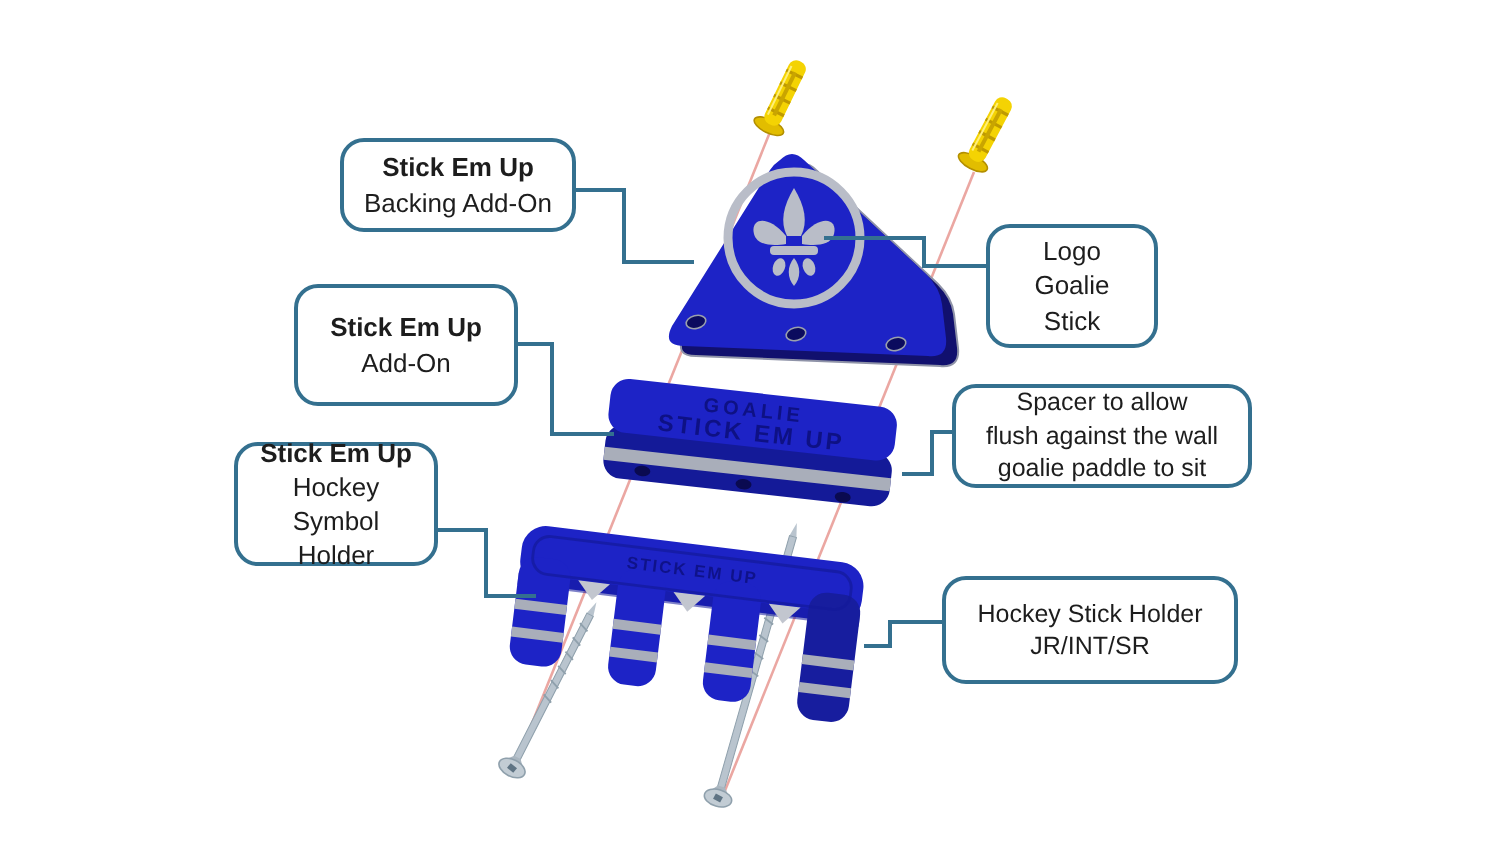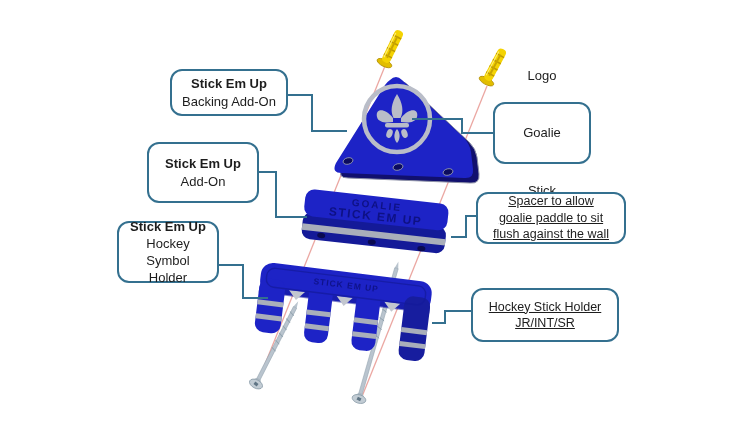--- a/index.html
+++ b/index.html
@@ -8,21 +8,21 @@
     font-family:"Liberation Sans",sans-serif;
   }
   #artwork{position:absolute;left:0;top:0;width:750px;height:422px;}
   .callout{
     position:absolute;border:2px solid #34708f;border-radius:12px;background:#ffffff;
     display:flex;flex-direction:column;align-items:center;justify-content:center;
     text-align:center;font-size:13px;color:#1d1d1d;line-height:1.32;
     padding:2px 5px;box-sizing:border-box;z-index:2;
   }
   .callout .bold{font-weight:bold;}
-  .callout.small{font-size:12.5px;text-decoration:underline;}
+  .callout.small{font-size:12.5px;}
   svg text.engrave{font-family:"Liberation Sans",sans-serif;font-weight:bold;fill:#0e1184;}
 </style>
 </head>
 <body>
 
 <div id="scene">
 
   <svg id="artwork" viewBox="0 0 750 422">
 
     <g>
@@ -173,30 +173,30 @@
     <span class="bold">Stick Em Up</span>
     <span>Add-On</span>
   </div>
 
   <div class="callout" style="left:117px;top:221px;width:102px;height:62px;">
     <span class="bold">Stick Em Up</span>
     <span>Hockey Symbol</span>
     <span>Holder</span>
   </div>
 
-  <div class="callout" style="left:493px;top:102px;width:98px;height:62px;gap:40px;">
+  <div class="callout" style="left:493px;top:112px;width:86px;height:62px;">
     <span>Logo</span>
     <span>Goalie</span>
     <span>Stick</span>
   </div>
 
   <div class="callout small" style="left:476px;top:192px;width:150px;height:52px;">
     <span>Spacer to allow</span>
+    <span>flush against the wall</span>
     <span>goalie paddle to sit</span>
-    <span>flush against the wall</span>
   </div>
 
   <div class="callout small" style="left:471px;top:288px;width:148px;height:54px;text-align:center;">
     <span>Hockey Stick Holder</span>
     <span>JR/INT/SR</span>
   </div>
 
 </div>
 
 </body></html>

